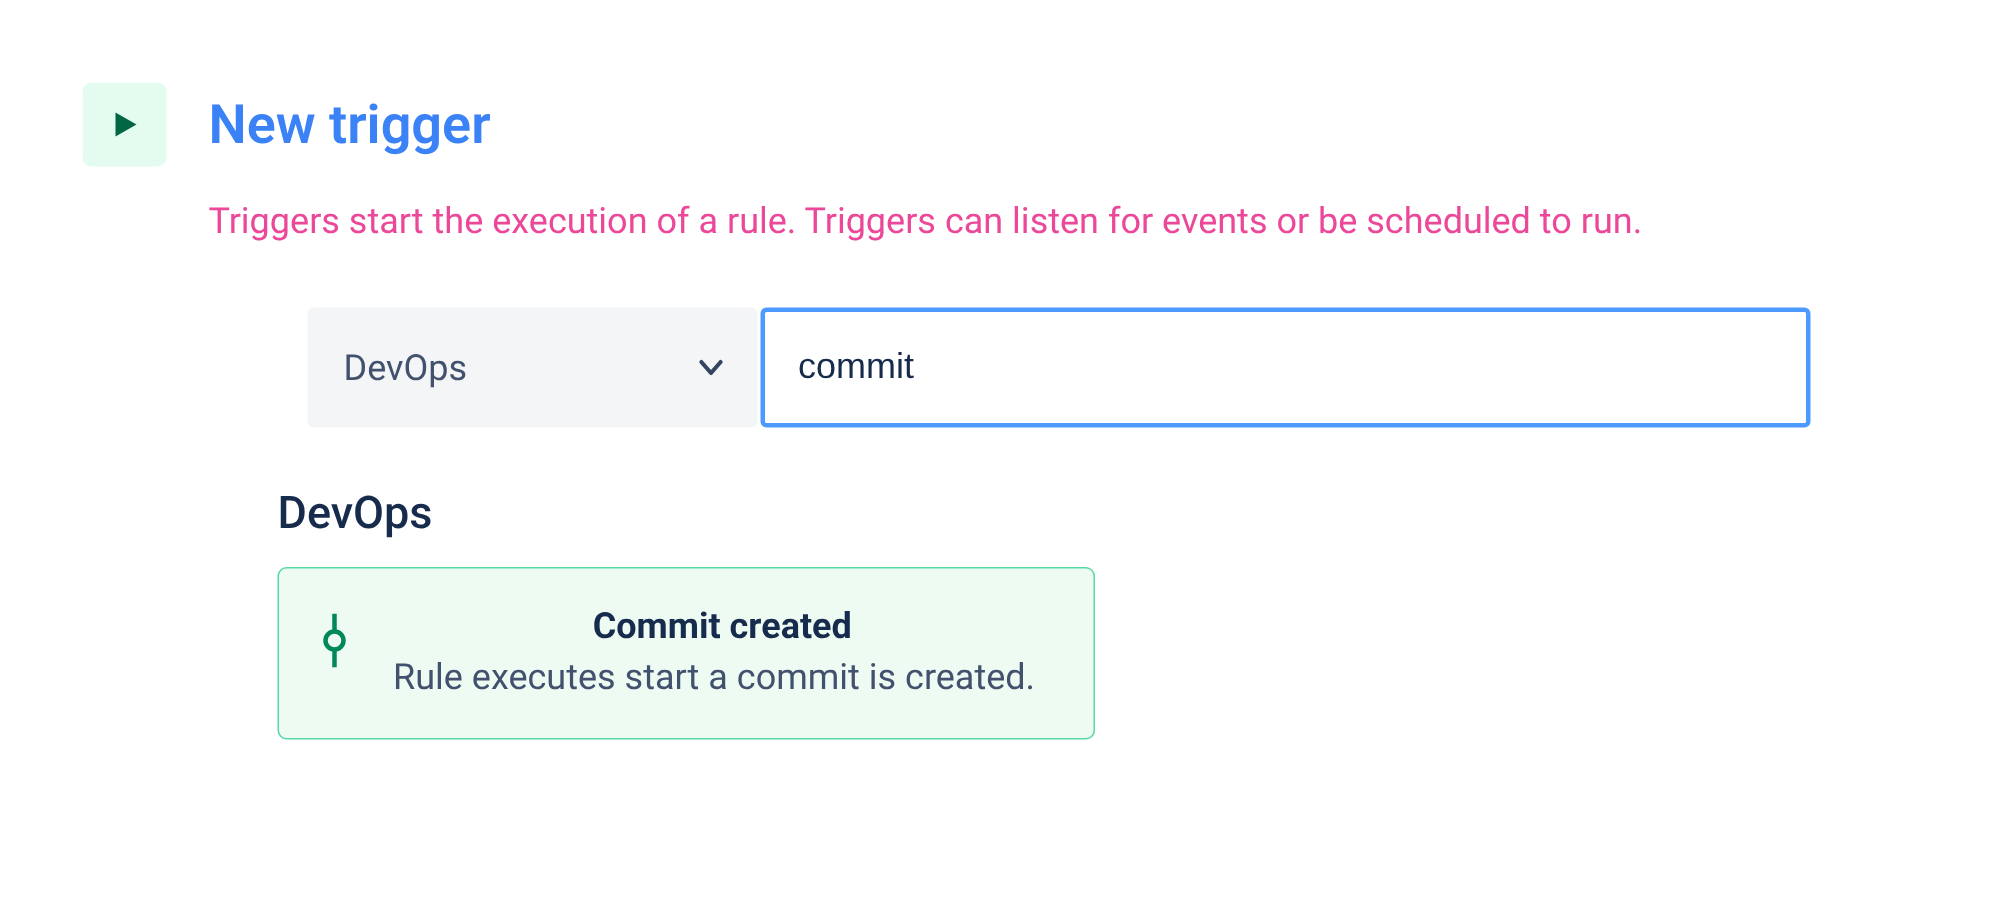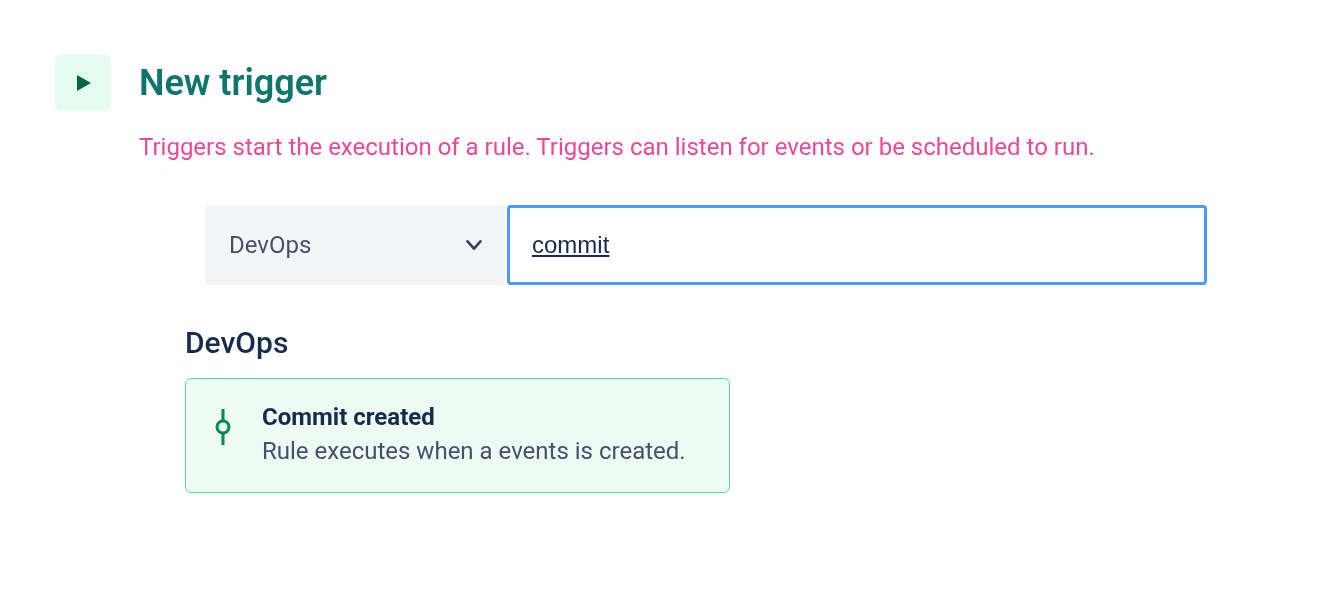--- a/index.html
+++ b/index.html
@@ -25,21 +25,21 @@
       background: #E3FCEF;
       border-radius: 6px;
       display: flex;
       align-items: center;
       justify-content: center;
       flex-shrink: 0;
     }
     .page-title {
       font-size: 36px;
       font-weight: 600;
-      color: #0f766e;
+      color: #3b82f6;
       line-height: 1;
       text-align: center;
     }
     .description {
       font-size: 24px;
       color: #ec4899;
       margin-left: 84px;
       line-height: 1.4;
       margin-bottom: 40px;
     }
@@ -67,21 +67,20 @@
     .search-input {
       border: 3px solid #4C9AFF;
       border-radius: 4px;
       height: 80px;
       padding: 0 22px;
       font-size: 24px;
       color: #172B4D;
       width: 700px;
       outline: none;
       margin-left: 2px;
-      text-decoration: underline;
     }
     .category-title {
       font-size: 30px;
       font-weight: 500;
       color: #172B4D;
       margin-left: 130px;
       margin-bottom: 18px;
     }
     .result-card {
       margin-left: 130px;
@@ -96,20 +95,21 @@
       cursor: pointer;
     }
     .result-text {
       flex: 1;
     }
     .result-title {
       font-size: 24px;
       font-weight: 700;
       color: #172B4D;
       margin-bottom: 4px;
+      text-align: center;
     }
     .result-desc {
       font-size: 24px;
       color: #42526E;
       line-height: 1.4;
     }
     .commit-icon-wrap {
       display: flex;
       align-items: center;
       justify-content: center;
@@ -145,15 +145,15 @@
 <div class="result-card">
   <div class="commit-icon-wrap">
     <svg width="18" height="36" viewBox="0 0 18 36">
       <line x1="9" y1="0" x2="9" y2="11" stroke="#00875A" stroke-width="3"></line>
       <circle cx="9" cy="18" r="6" fill="none" stroke="#00875A" stroke-width="3"></circle>
       <line x1="9" y1="25" x2="9" y2="36" stroke="#00875A" stroke-width="3"></line>
     </svg>
   </div>
   <div class="result-text">
     <div class="result-title">Commit created</div>
-    <div class="result-desc">Rule executes when a events is created.</div>
+    <div class="result-desc">Rule executes start a commit is created.</div>
   </div>
 </div>
 
 </body></html>

